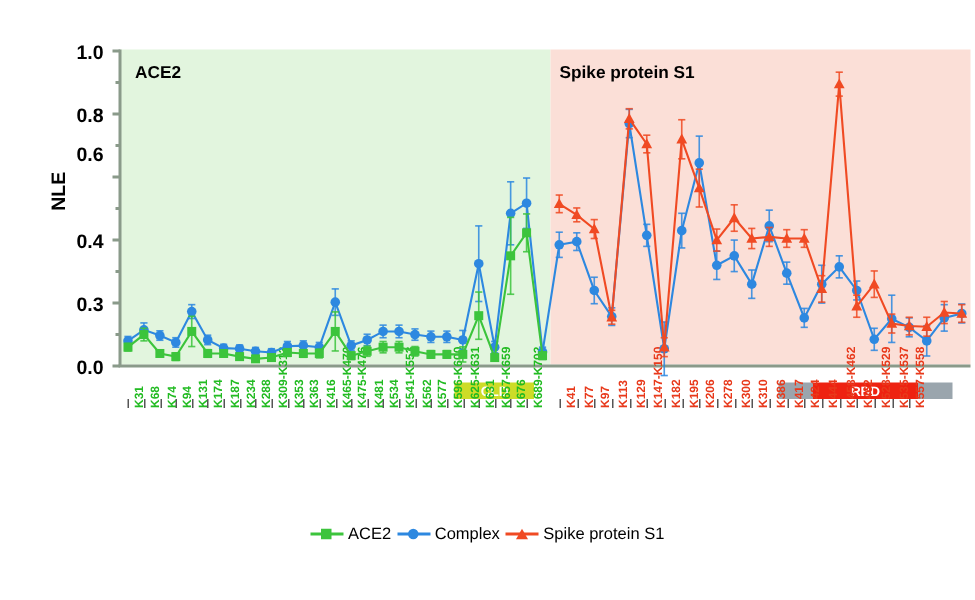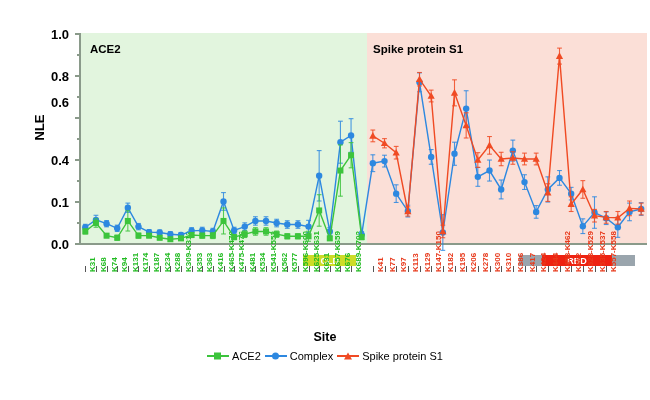--- a/index.html
+++ b/index.html
@@ -70,21 +70,21 @@
 
   <div id="y-axis"></div>
   <div id="x-axis"></div>
   <div id="ylabel-title">NLE</div>
 
   <div id="yticks-host">
       <div class="ytick" style="left: 75px; top: 243px;"></div>
       <div class="ylab" style="left: 39px; top: 237px;">0.0</div>
       <div class="ytick minor" style="left: 77px; top: 222px;"></div>
       <div class="ytick" style="left: 75px; top: 201px;"></div>
-      <div class="ylab" style="left: 39px; top: 195px;">0.1</div>
+      <div class="ylab" style="left: 39px; top: 195px;">0.3</div>
       <div class="ytick minor" style="left: 77px; top: 180px;"></div>
       <div class="ytick" style="left: 75px; top: 159px;"></div>
       <div class="ylab" style="left: 39px; top: 153px;">0.4</div>
       <div class="ytick minor" style="left: 77px; top: 138px;"></div>
       <div class="ytick" style="left: 75px; top: 117px;"></div>
       <div class="ylab" style="left: 39px; top: 95px;">0.6</div>
       <div class="ytick minor" style="left: 77px; top: 96px;"></div>
       <div class="ytick" style="left: 75px; top: 75px;"></div>
       <div class="ylab" style="left: 39px; top: 69px;">0.8</div>
       <div class="ytick minor" style="left: 77px; top: 54px;"></div>
@@ -613,21 +613,20 @@
         <line x1="627.1" y1="201" x2="631.9" y2="201" stroke="#f04a23" stroke-width="1.1" opacity="0.85"></line>
         <line x1="627.1" y1="215.7" x2="631.9" y2="215.7" stroke="#f04a23" stroke-width="1.1" opacity="0.85"></line>
         <polygon points="629.5,204.54999999999998 625.9,211.15 633.1,211.15" fill="#f04a23"></polygon>
         <line x1="641.1666666666666" y1="214.86" x2="641.1666666666666" y2="203.1" stroke="#f04a23" stroke-width="1.1" opacity="0.85"></line>
         <line x1="638.7666666666667" y1="203.1" x2="643.5666666666666" y2="203.1" stroke="#f04a23" stroke-width="1.1" opacity="0.85"></line>
         <line x1="638.7666666666667" y1="214.86" x2="643.5666666666666" y2="214.86" stroke="#f04a23" stroke-width="1.1" opacity="0.85"></line>
         <polygon points="641.1666666666666,205.17999999999998 637.5666666666666,211.78 644.7666666666667,211.78" fill="#f04a23"></polygon>
       </g>
     </svg>
 
-  <div id="xaxis-title">Site</div>
 
   <div id="legend">
       <div class="leg-item">
         <div class="leg-line" style="background: rgb(60, 196, 60);">
           <div class="leg-mk" style="width: 7px; height: 7px; background: rgb(60, 196, 60);"></div>
         </div>
         <span class="leg-text">ACE2</span>
       </div>
       <div class="leg-item">
         <div class="leg-line" style="background: rgb(45, 136, 224);">

